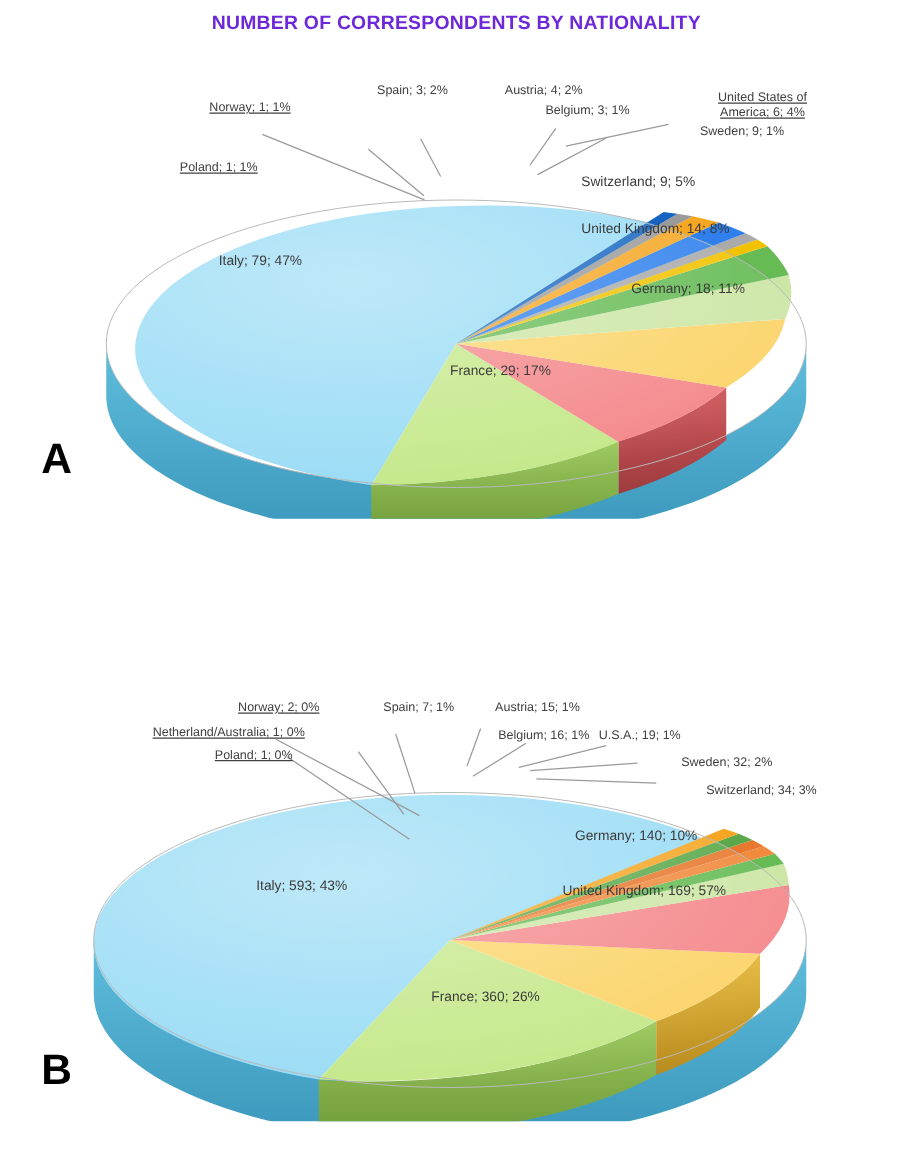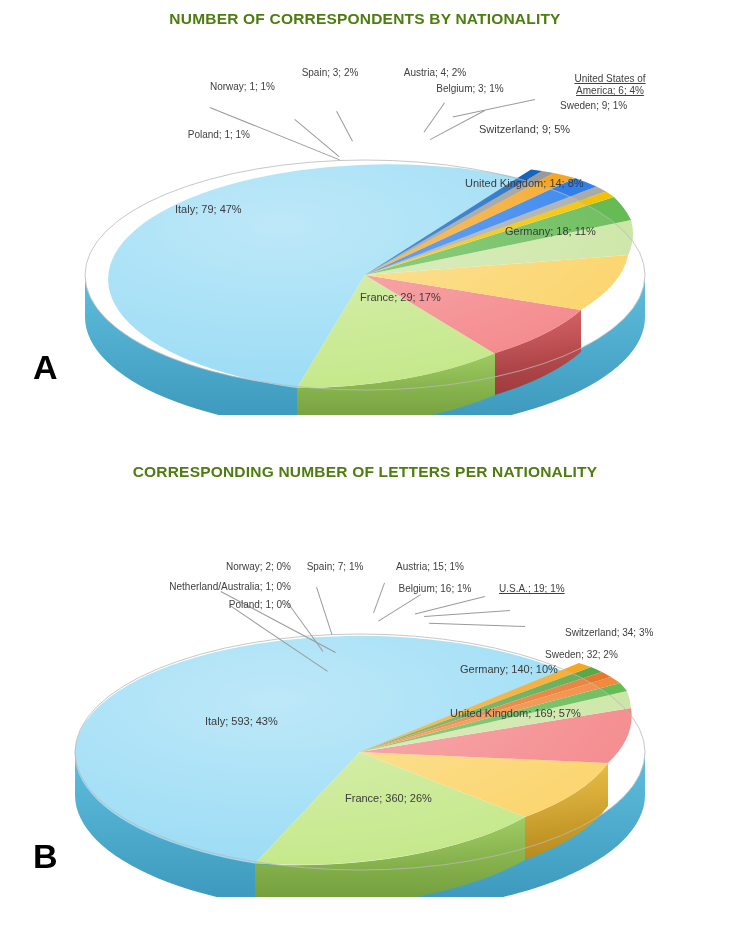--- a/index.html
+++ b/index.html
@@ -24,21 +24,21 @@
   #panel-b { top: 455px; height: 479px; }
 
   .chart-title {
     position: absolute;
     left: 0;
     width: 730px;
     text-align: center;
     font-size: 15.5px;
     font-weight: bold;
     letter-spacing: 0.2px;
-    color: #4d7c0f;
+    color: #6d28d9;
   }
   #title-a { top: 10px; }
   #title-b { top: 8px; }
 
   .panel-letter {
     position: absolute;
     font-size: 34px;
     font-weight: bold;
     color: #000000;
     font-family: "Liberation Sans", sans-serif;
@@ -68,21 +68,21 @@
   
   .lbl {
     position: absolute;
     font-size: 10px;
     color: #404040;
     white-space: nowrap;
     line-height: 12px;
   }
   .lbl.wrap { white-space: normal; width: 92px; }
   .lbl.c { text-align: center; }
-  .lbl.r { text-align: right; }
+  .lbl.r { text-align: center; text-decoration: underline; }
   .lbl.inner { font-size: 11px; color: #3b3b3b; }
 
   .leader {
     position: absolute;
     background: #9a9a9a;
     transform-origin: 0 0;
     height: 1px;
   }
 </style>
 </head>
@@ -162,31 +162,30 @@
     <div class="leader" style="left:420px; top:26px; width:62px; transform:rotate(152deg);"></div>
     <div class="leader" style="left:470px; top:15px; width:84px; transform:rotate(168deg);"></div>
 
     <div class="lbl r" style="left:35px; top:12px; width:150px;margin-top:32px;">Poland; 1; 1%</div>
     <div class="lbl r" style="left:60px; top:-4px; width:150px;">Norway; 1; 1%</div>
     <div class="lbl c" style="left:220px; top:-18px; width:90px;">Spain; 3; 2%</div>
     <div class="lbl c" style="left:320px; top:-18px; width:100px;">Austria; 4; 2%</div>
     <div class="lbl c" style="left:350px; top:-2px; width:110px;">Belgium; 3; 1%</div>
     <div class="lbl wrap c" style="left:490px; top:-12px; width:110px;text-decoration:underline;">United States of America; 6; 4%</div>
     <div class="lbl" style="left:495px; top:15px;">Sweden; 9; 1%</div>
-    <div class="lbl inner" style="left:400px; top:38px;margin-left:14px;">Switzerland; 9; 5%</div>
+    <div class="lbl inner" style="left:400px; top:55px;">Switzerland; 9; 5%</div>
     <div class="lbl inner" style="left:400px; top:92px;">United Kingdom; 14; 8%</div>
     <div class="lbl inner" style="left:440px; top:140px;">Germany; 18; 11%</div>
     <div class="lbl inner" style="left:295px; top:206px;">France; 29; 17%</div>
     <div class="lbl inner" style="left:110px; top:118px;">Italy; 79; 47%</div>
   </div>
 </div>
 
 <div class="panel" id="panel-b">
 
-  <div class="chart-title" id="title-b">CORRESPONDING NUMBER OF LETTERS PER NATIONALITY</div>
   <div class="panel-letter" id="letter-b">B</div>
 
   <div class="pie-stage" id="stage-b">
     <div class="pie-wrap">
       <svg viewBox="0 0 610 330" preserveAspectRatio="none" aria-hidden="true">
         <defs>
           <linearGradient id="sideItB" x1="0" y1="0" x2="0" y2="1">
             <stop offset="0%" stop-color="#5fbddd"></stop>
               <stop offset="100%" stop-color="#3a97bb"></stop>
           </linearGradient>
@@ -246,21 +245,21 @@
     <div class="leader" style="left:430px; top:30px; width:72px; transform:rotate(166deg);"></div>
     <div class="leader" style="left:455px; top:44px; width:86px; transform:rotate(176deg);"></div>
     <div class="leader" style="left:470px; top:60px; width:96px; transform:rotate(182deg);"></div>
 
     <div class="lbl r" style="left:20px; top:14px; width:216px;">Netherland/Australia; 1; 0%</div>
     <div class="lbl r" style="left:60px; top:32px; width:176px;">Poland; 1; 0%</div>
     <div class="lbl r" style="left:100px; top:-6px; width:136px;">Norway; 2; 0%</div>
     <div class="lbl c" style="left:240px; top:-6px; width:80px;">Spain; 7; 1%</div>
     <div class="lbl c" style="left:330px; top:-6px; width:90px;">Austria; 15; 1%</div>
     <div class="lbl c" style="left:330px; top:16px; width:100px;">Belgium; 16; 1%</div>
-    <div class="lbl" style="left:444px; top:16px;text-decoration:underline;">U.S.A.; 19; 1%</div>
-    <div class="lbl" style="left:490px; top:38px;margin-top:44px;">Sweden; 32; 2%</div>
+    <div class="lbl" style="left:424px; top:16px;">U.S.A.; 19; 1%</div>
+    <div class="lbl" style="left:490px; top:38px;">Sweden; 32; 2%</div>
     <div class="lbl" style="left:510px; top:60px;">Switzerland; 34; 3%</div>
     <div class="lbl inner" style="left:405px; top:96px;">Germany; 140; 10%</div>
     <div class="lbl inner" style="left:395px; top:140px;">United Kingdom; 169; 57%</div>
     <div class="lbl inner" style="left:290px; top:225px;">France; 360; 26%</div>
-    <div class="lbl inner" style="left:150px; top:148px;">Italy; 593; 43%</div>
+    <div class="lbl inner" style="left:150px; top:136px;">Italy; 593; 43%</div>
   </div>
 </div>
 
 </body></html>

